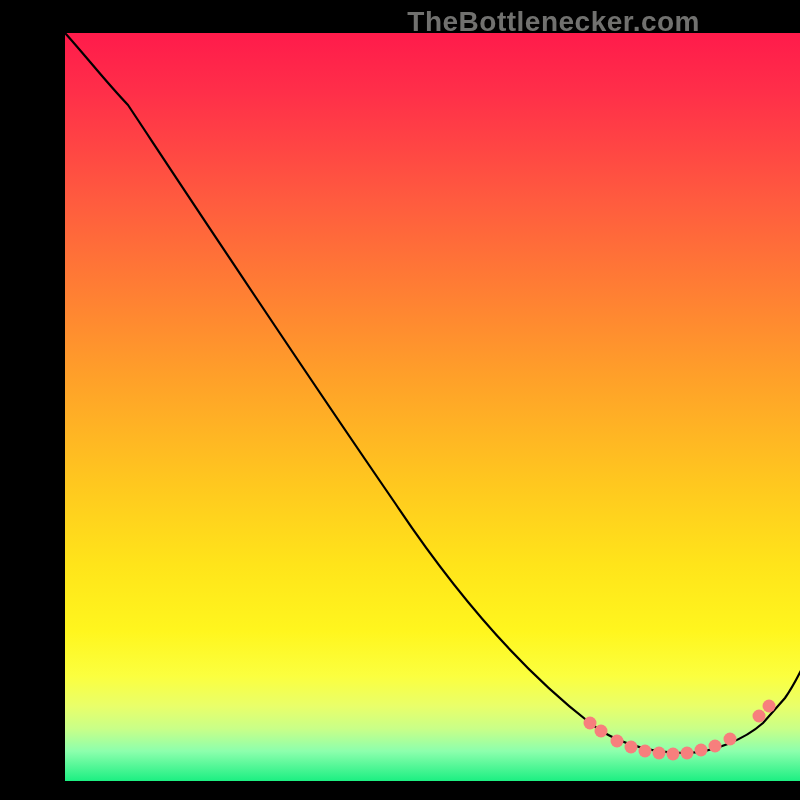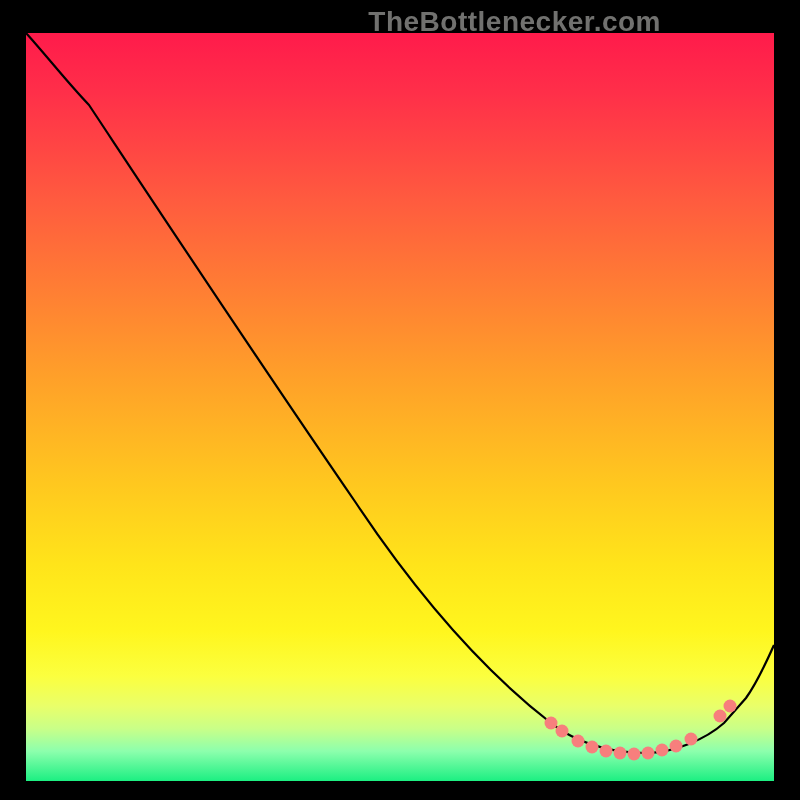--- a/index.html
+++ b/index.html
@@ -1,17 +1,17 @@
 <!DOCTYPE html>
 <html><head>
 <meta charset="utf-8">
 <style>
   * { margin: 0; padding: 0; box-sizing: border-box; }
   html, body { width: 800px; height: 800px; background: #000; overflow: hidden; }
-  .frame { position: relative; width: 679px; height: 800px; background: #000; }
+  .frame { position: relative; width: 679px; height: 800px; background: #000; margin-left: 39px; }
   .watermark {
     position: absolute;
     top: 6px;
     right: 18px;
     font-family: Arial, Helvetica, sans-serif;
     font-size: 28px;
     font-weight: 600;
     color: #71716f;
     letter-spacing: 0.5px;
   }

